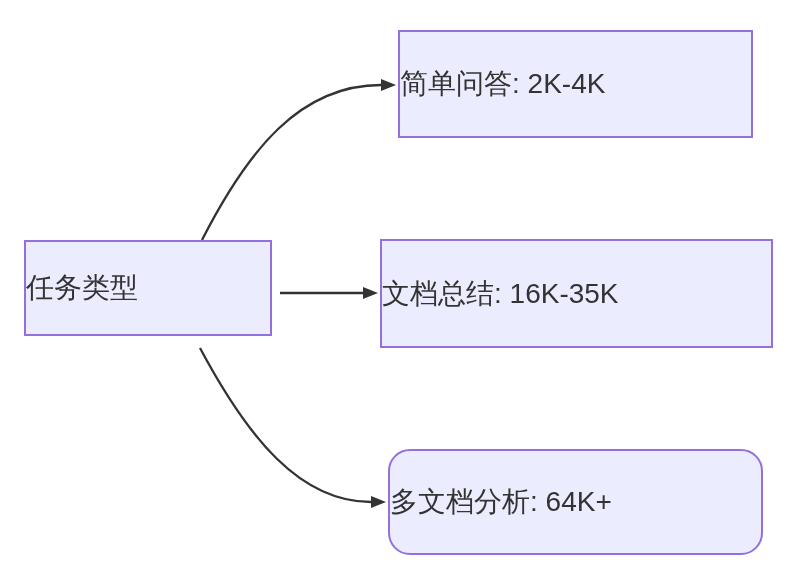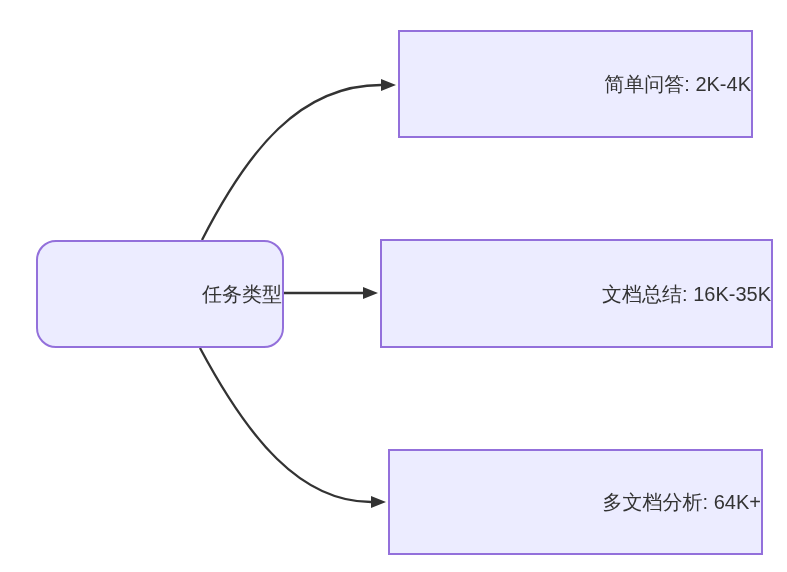--- a/index.html
+++ b/index.html
@@ -22,32 +22,32 @@
     width: 787px;
     height: 572px;
     pointer-events: none;
   }
   .node {
     position: absolute;
     box-sizing: border-box;
     background: var(--node-fill, #ECECFF);
     border: 2px solid var(--node-border, #9370DB);
     color: var(--text, #333333);
-    font-size: 20px;
+    font-size: 28px;
     line-height: 1.2;
     display: flex;
     align-items: center;
-    justify-content: flex-end;
+    justify-content: flex-start;
     text-align: center;
     white-space: nowrap;
   }
-  .node-root    { left: 36px;  top: 240px; width: 248px; height: 108px; border-radius: 20px; }
+  .node-root    { left: 24px;  top: 240px; width: 248px; height: 96px; }
   .node-child-0 { left: 398px; top: 30px;  width: 355px; height: 108px; }
   .node-child-1 { left: 380px; top: 239px; width: 393px; height: 109px; }
-  .node-child-2 { left: 388px; top: 449px; width: 375px; height: 106px; }
+  .node-child-2 { left: 388px; top: 449px; width: 375px; height: 106px; border-radius: 22px; }
   .edge-path {
     fill: none;
     stroke: var(--edge, #333333);
     stroke-width: 2.3px;
   }
   .arrowhead { fill: var(--edge, #333333); }
 </style>
 </head>
 <body>
 

